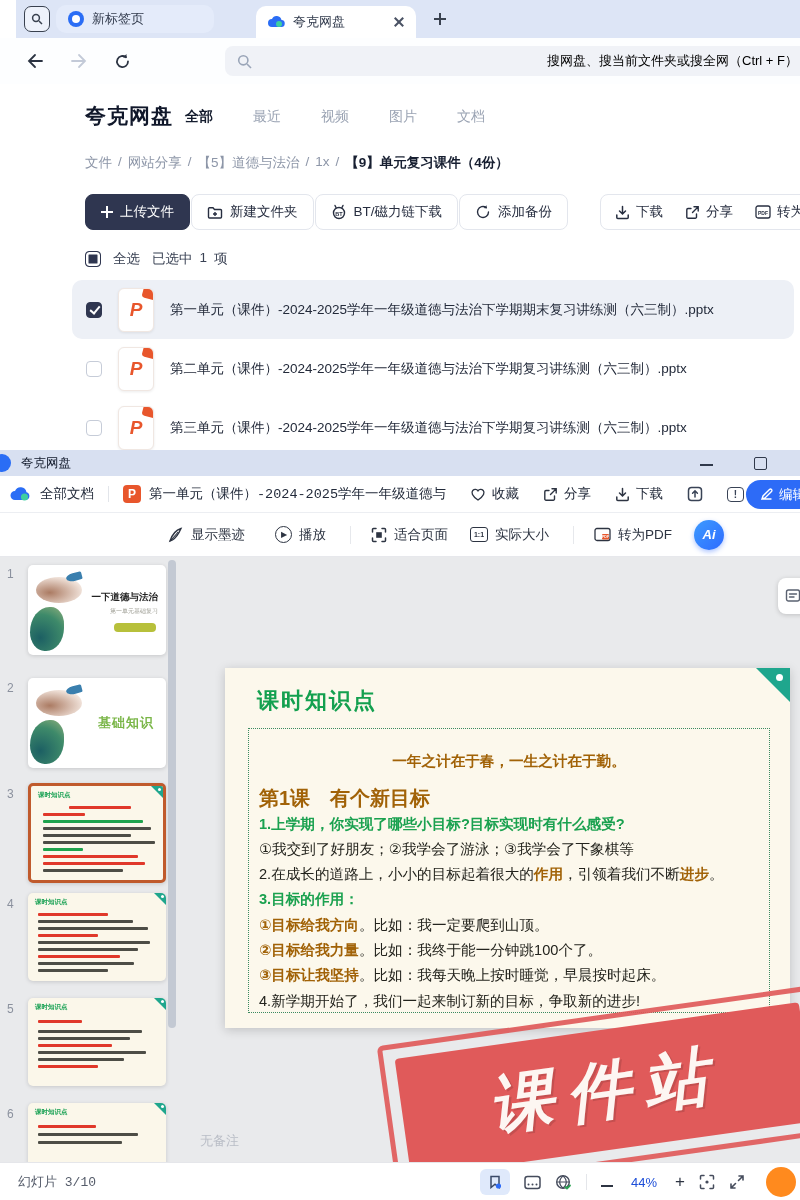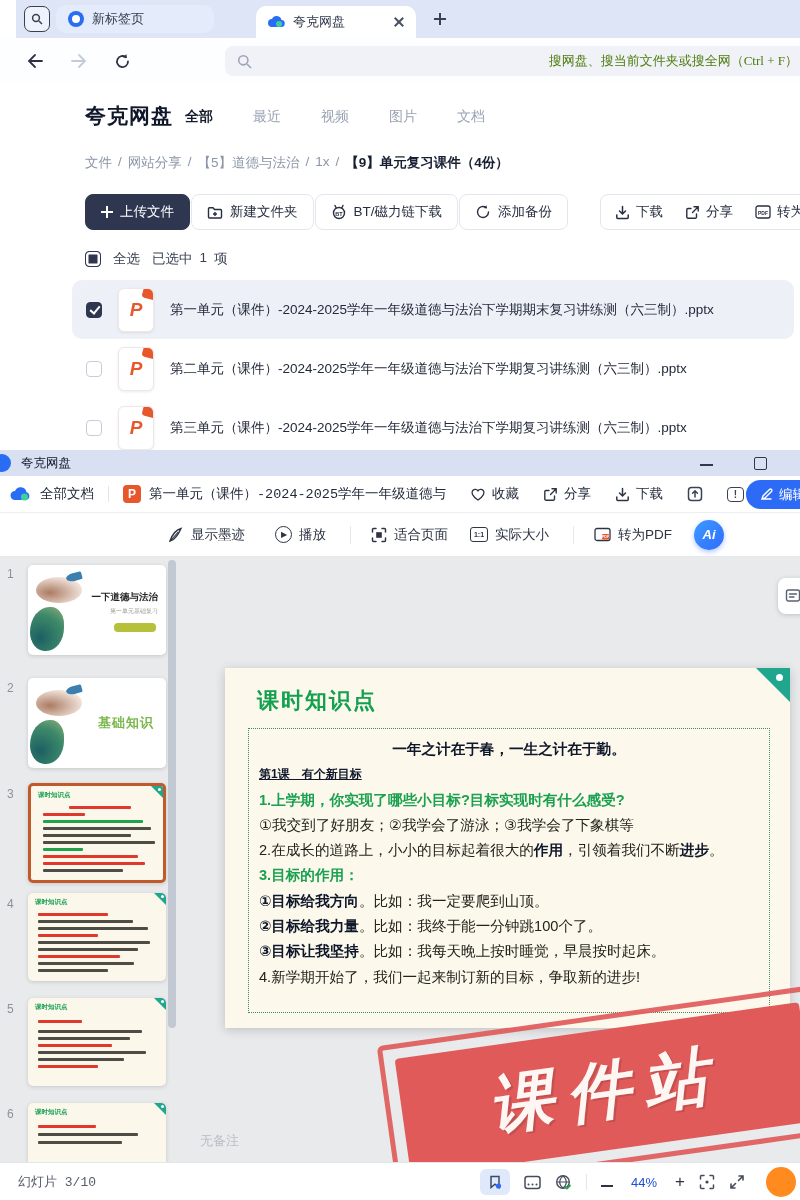--- a/index.html
+++ b/index.html
@@ -20,21 +20,21 @@
   .x-icon::before{ transform:rotate(45deg);} .x-icon::after{ transform:rotate(-45deg);}
   .plus-i{ position:relative; width:12px; height:12px; display:inline-block; }
   .plus-i::before{ content:""; position:absolute; left:5px; top:0; width:2px; height:12px; background:currentColor; }
   .plus-i::after{ content:""; position:absolute; top:5px; left:0; height:2px; width:12px; background:currentColor; }
   .newtab-plus{ color:#39414f; margin-left:18px; }
 
   .navbar { position:absolute; left:0; top:38px; width:800px; height:46px; background:#fdfeff; display:flex; align-items:center; }
   .navbtn { color:#2b3342; margin-left:26px; display:flex; }
   .navbtn.fwd { color:#c3cad8; }
   .searchbar { position:absolute; left:225px; top:8px; width:585px; height:30px; background:#f0f2f7; border-radius:8px; display:flex; align-items:center; padding:0 12px; }
-  .searchbar .ph { margin-left:auto; font-size:13px; color:#4d7c0f; white-space:nowrap;font-family:Liberation Serif, serif; }
+  .searchbar .ph { margin-left:auto; font-size:13px; color:#000000; white-space:nowrap; }
 
   .page { position:absolute; left:0; top:84px; width:800px; height:366px; background:#fff; }
   .brand { position:absolute; left:85px; top:18px; font-size:21px; font-weight:800; color:#10172a; letter-spacing:1px; }
   .cat-tabs { position:absolute; left:185px; top:24px; display:flex; gap:40px; font-size:14px; color:#9aa3b3; }
   .cat-tabs .on { color:#141c2e; font-weight:700; }
   .crumbs { position:absolute; left:85px; top:70px; font-size:13.5px; color:#8d96a8; display:flex; gap:6px; white-space:nowrap; }
   .crumbs .last { color:#171f31; font-weight:700; }
 
   .actions { position:absolute; left:85px; top:110px; display:flex; gap:1px; }
   .btn { height:36px; border-radius:8px; display:flex; align-items:center; gap:7px; padding:0 15px; font-size:13.5px; border:1px solid #e3e6ed; background:#fff; color:#272e40; white-space:nowrap; }
@@ -99,22 +99,22 @@
   .t1-pill { position:absolute; right:10px; top:58px; width:42px; height:9px; border-radius:4px; background:#b7c03b; }
   .t2-title { position:absolute; right:12px; top:36px; font-size:13px; font-weight:800; color:#7ab648; letter-spacing:1px; }
   .thumb-scroll { position:absolute; left:168px; top:3px; width:8px; height:468px; border-radius:4px; background:#c3c9d3; }
 
   .slide { position:absolute; left:225px; top:111px; width:565px; height:360px; background:#fcf8ec; box-shadow:0 2px 10px rgba(0,0,0,.18); }
   .slide .fold { position:absolute; right:0; top:0; width:0; height:0; border-top:34px solid #1fa68d; border-left:34px solid transparent; }
   .slide .fold::after { content:""; position:absolute; right:7px; top:-28px; width:7px; height:7px; border-radius:50%; background:#fff; }
   .s-head { position:absolute; left:32px; top:18px; font-size:22px; font-weight:800; color:#13a04f; letter-spacing:2px; }
   .s-box { position:absolute; left:23px; top:60px; width:522px; height:285px; border:1.3px dotted #3b8a60; padding:8px 10px 6px 10px; font-size:14.6px; color:#23231d; line-height:25.3px; }
   .s-box .c { text-align:center; }
-  .red { color:#0f172a; } .grn { color:#1aa14f; } .b { font-weight:800; }
-  .lesson { font-size:12px;text-decoration:underline; }
+  .red { color:#a16207;margin-top:12px; } .grn { color:#1aa14f; } .b { font-weight:800; }
+  .lesson { font-size:20px; }
 
   .float-btn { position:absolute; left:778px; top:21px; width:40px; height:36px; background:#fff; border-radius:8px; box-shadow:0 1px 5px rgba(0,0,0,.18); display:flex; align-items:center; padding-left:7px; color:#5a6170; }
   .no-notes { position:absolute; left:200px; top:575px; font-size:13px; color:#b9bdc6; }
 
   .stamp-wrap { position:absolute; left:385px; top:458px; width:440px; height:150px; transform:rotate(-8deg); }
   .stamp-outer { position:absolute; inset:0; border:5px solid #e05a5a; border-radius:6px; opacity:.92; }
   .stamp-inner { position:absolute; left:16px; top:15px; right:16px; bottom:15px; background:#e05a5a; border-radius:4px; display:flex; align-items:center; justify-content:center; }
   .stamp-txt { color:#fdf6f2; font-size:64px; font-weight:800; font-style:italic; letter-spacing:14px; text-shadow:2px 2px 0 rgba(0,0,0,.12); white-space:nowrap; }
 
   .statusbar { position:absolute; left:0; top:712px; width:800px; height:38px; background:#fff; border-top:1px solid #e5e6ea; display:flex; align-items:center; font-size:13px; color:#555c6a; }

